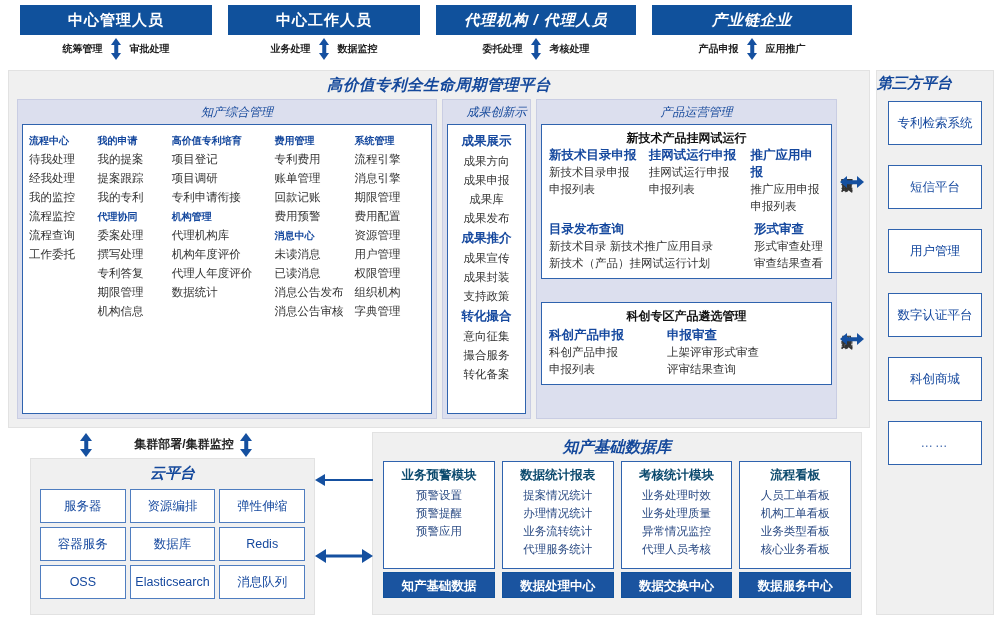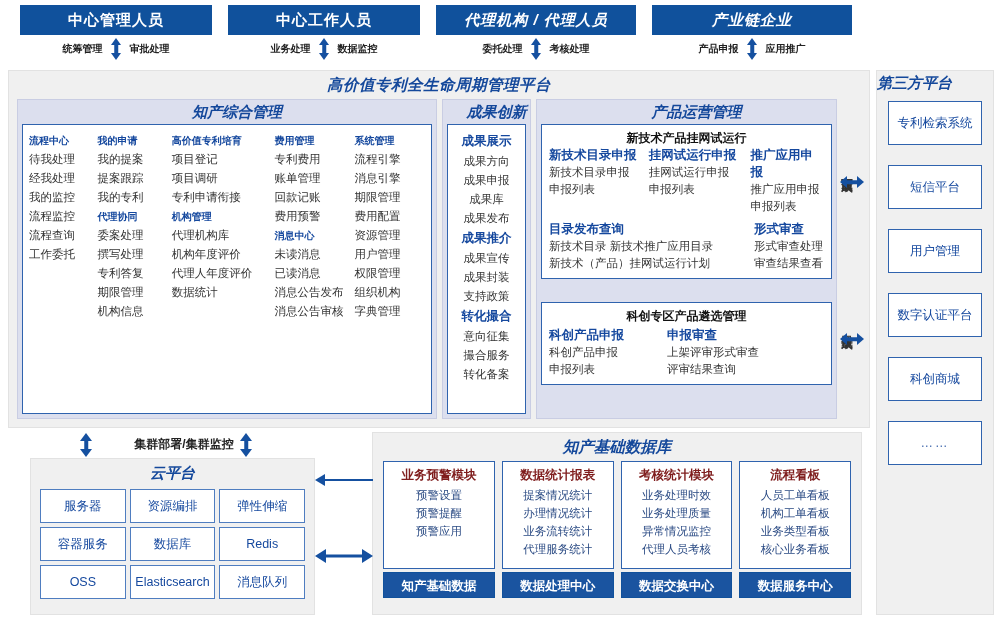--- a/index.html
+++ b/index.html
@@ -43,21 +43,21 @@
     background:#f0f0f0; border:1px solid #e2e2e2;
   }
   .platform-title {
     text-align:center; font-size:15.5px; font-weight:bold; font-style:italic;
     color:#14489b; line-height:22px; padding-top:3px; letter-spacing:0.5px;
   }
   .pf-body { position:absolute; left:8px; top:28px; right:32px; bottom:8px; display:flex; gap:5px; }
 
   .sect { background:#dcdfee; border:1px solid #c9cde3; display:flex; flex-direction:column; }
   .sect-title {
-    text-align:center; font-size:15px; font-weight:bold; font-style:italic;
+    text-align:center; font-size:12px; font-weight:normal; font-style:italic;
     color:#14489b; line-height:24px; height:24px;padding-left:20px;
   }
   .sect-inner {
     background:#fff; border:1.5px solid #2f63ae; margin:0 4px 4px 4px; flex:1;
     padding:6px 6px 4px 6px; overflow:hidden;
   }
 
   .sect-a { width:420px; }
   .sect-b { width:96px; }
   .sect-c { flex:1; }
@@ -118,21 +118,21 @@
   .cloud-grid { display:grid; grid-template-columns:repeat(3,1fr); gap:4px; padding:4px 9px 9px 9px; }
   .cloud-cell { border:1.5px solid #4f7dc0; background:#fff; text-align:center; font-size:12.5px;
                 color:#15489e; height:34px; line-height:32px; }
 
   
   .kbase { position:absolute; left:372px; top:432px; width:490px; height:183px; background:#f0f0f0; border:1px solid #e2e2e2; }
   .kb-title { text-align:center; font-weight:bold; font-style:italic; font-size:15.5px; color:#14489b; line-height:24px; padding-top:2px; }
   .kb-grid { display:flex; gap:7px; padding:2px 10px 8px 10px; }
   .kb-col { flex:1; display:flex; flex-direction:column; }
   .kb-card { border:1.5px solid #2f63ae; background:#fff; text-align:center; padding:3px 2px 6px 2px; height:108px; }
-  .kb-card .h { font-size:12.5px; font-weight:bold; color:#7f1d1d; line-height:21px; }
+  .kb-card .h { font-size:12.5px; font-weight:bold; color:#0c4a6e; line-height:21px; }
   .kb-card .i { font-size:11.5px; color:#2b4b84; line-height:18px; }
   .kb-foot { background:#1a54a0; color:#fff; font-weight:bold; font-size:12.5px; text-align:center;
              height:26px; line-height:26px; margin-top:3px; border:1px solid #10519c; }
 
   
   .arrow-left-1 { position:absolute; left:315px; top:474px; width:58px; height:12px; }
   .arrow-left-1 .shaft { position:absolute; left:8px; right:0; top:50%; transform:translateY(-50%); height:2px; background:#1550a0; }
   .arrow-left-1 .head { position:absolute; left:0; top:50%; transform:translateY(-50%);
     width:0;height:0; border-top:6px solid transparent; border-bottom:6px solid transparent; border-right:10px solid #1550a0; }
   .arrow-bi-1 { position:absolute; left:315px; top:549px; width:58px; height:14px; }

